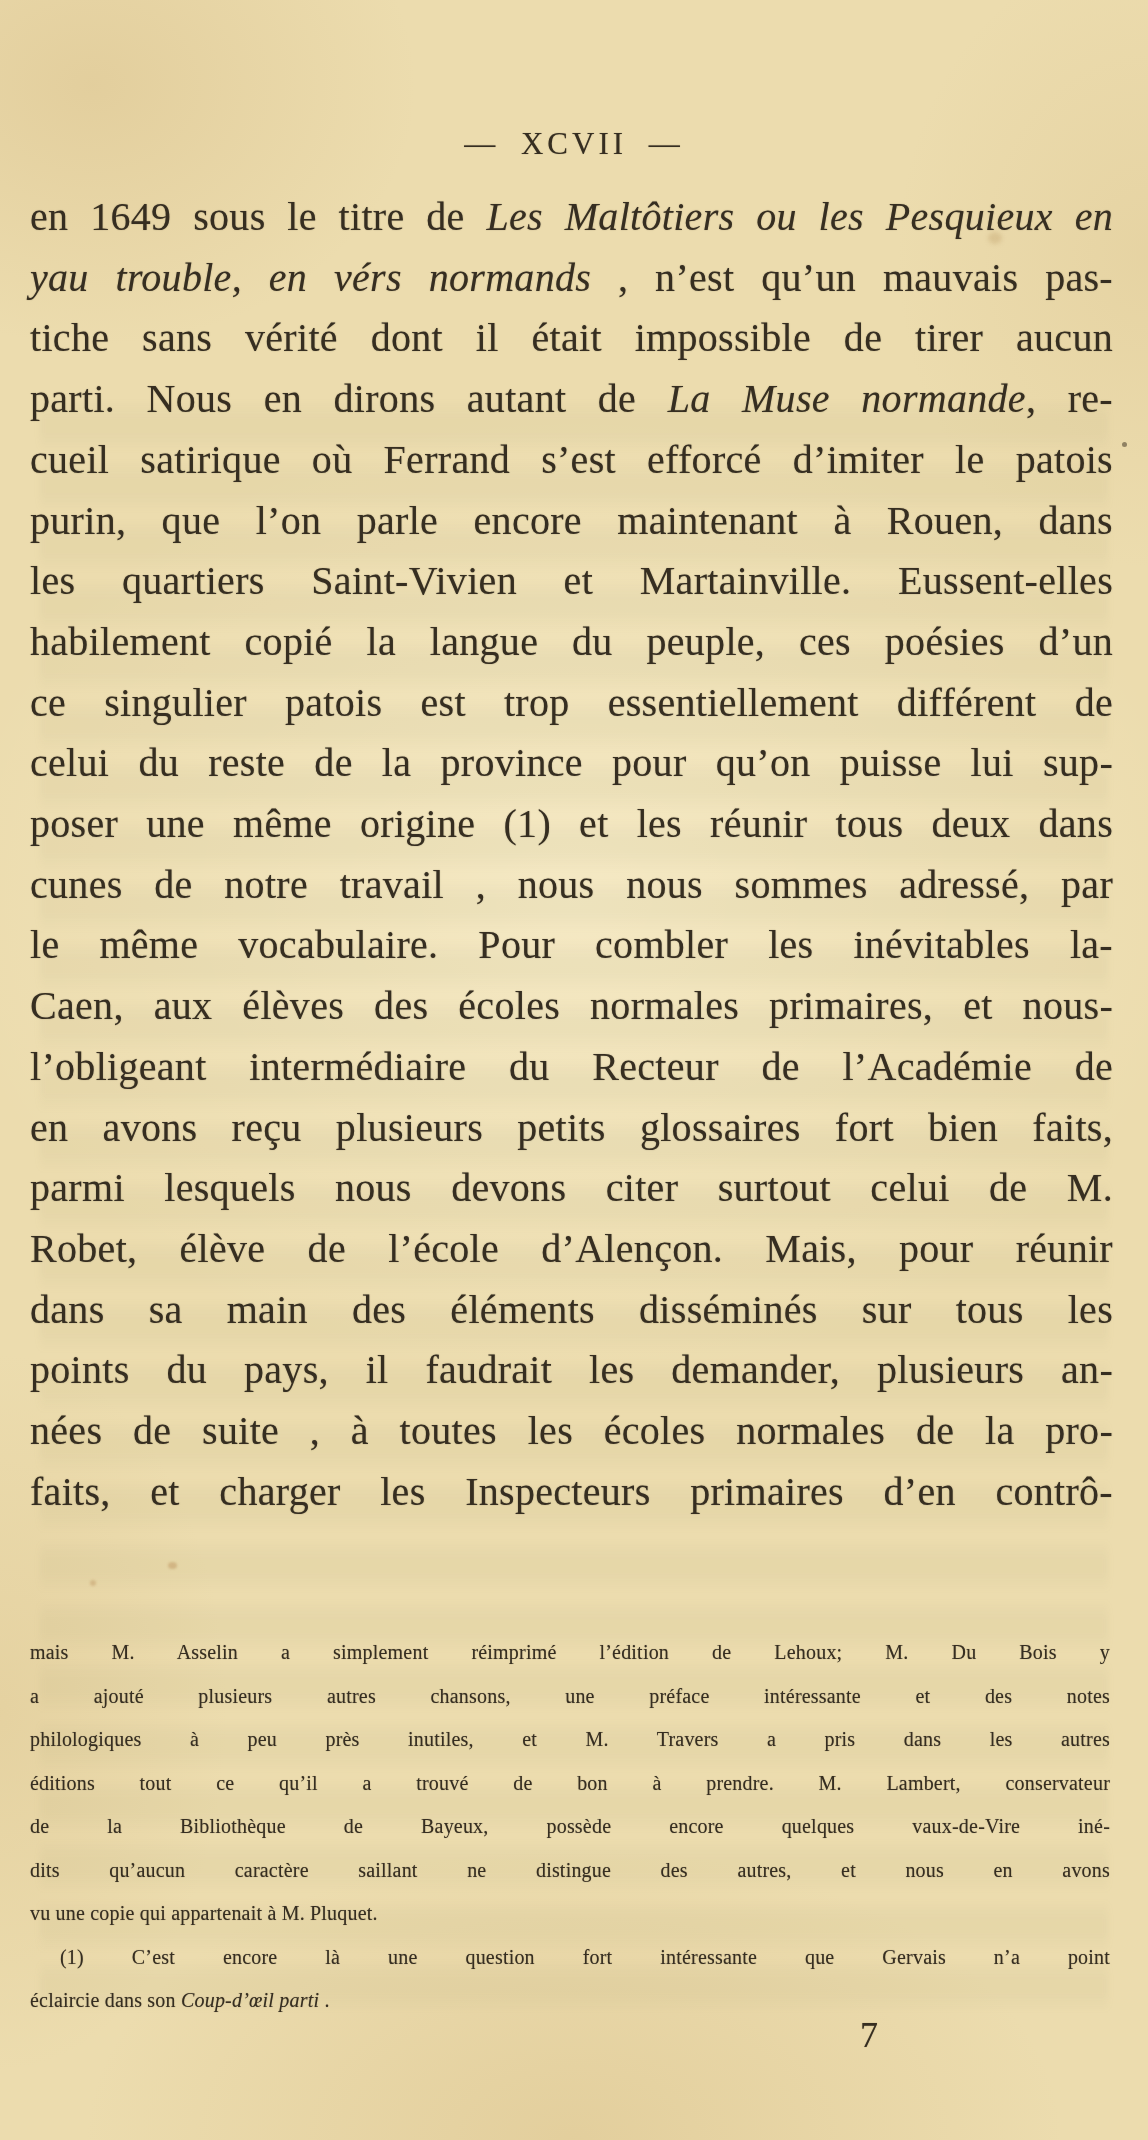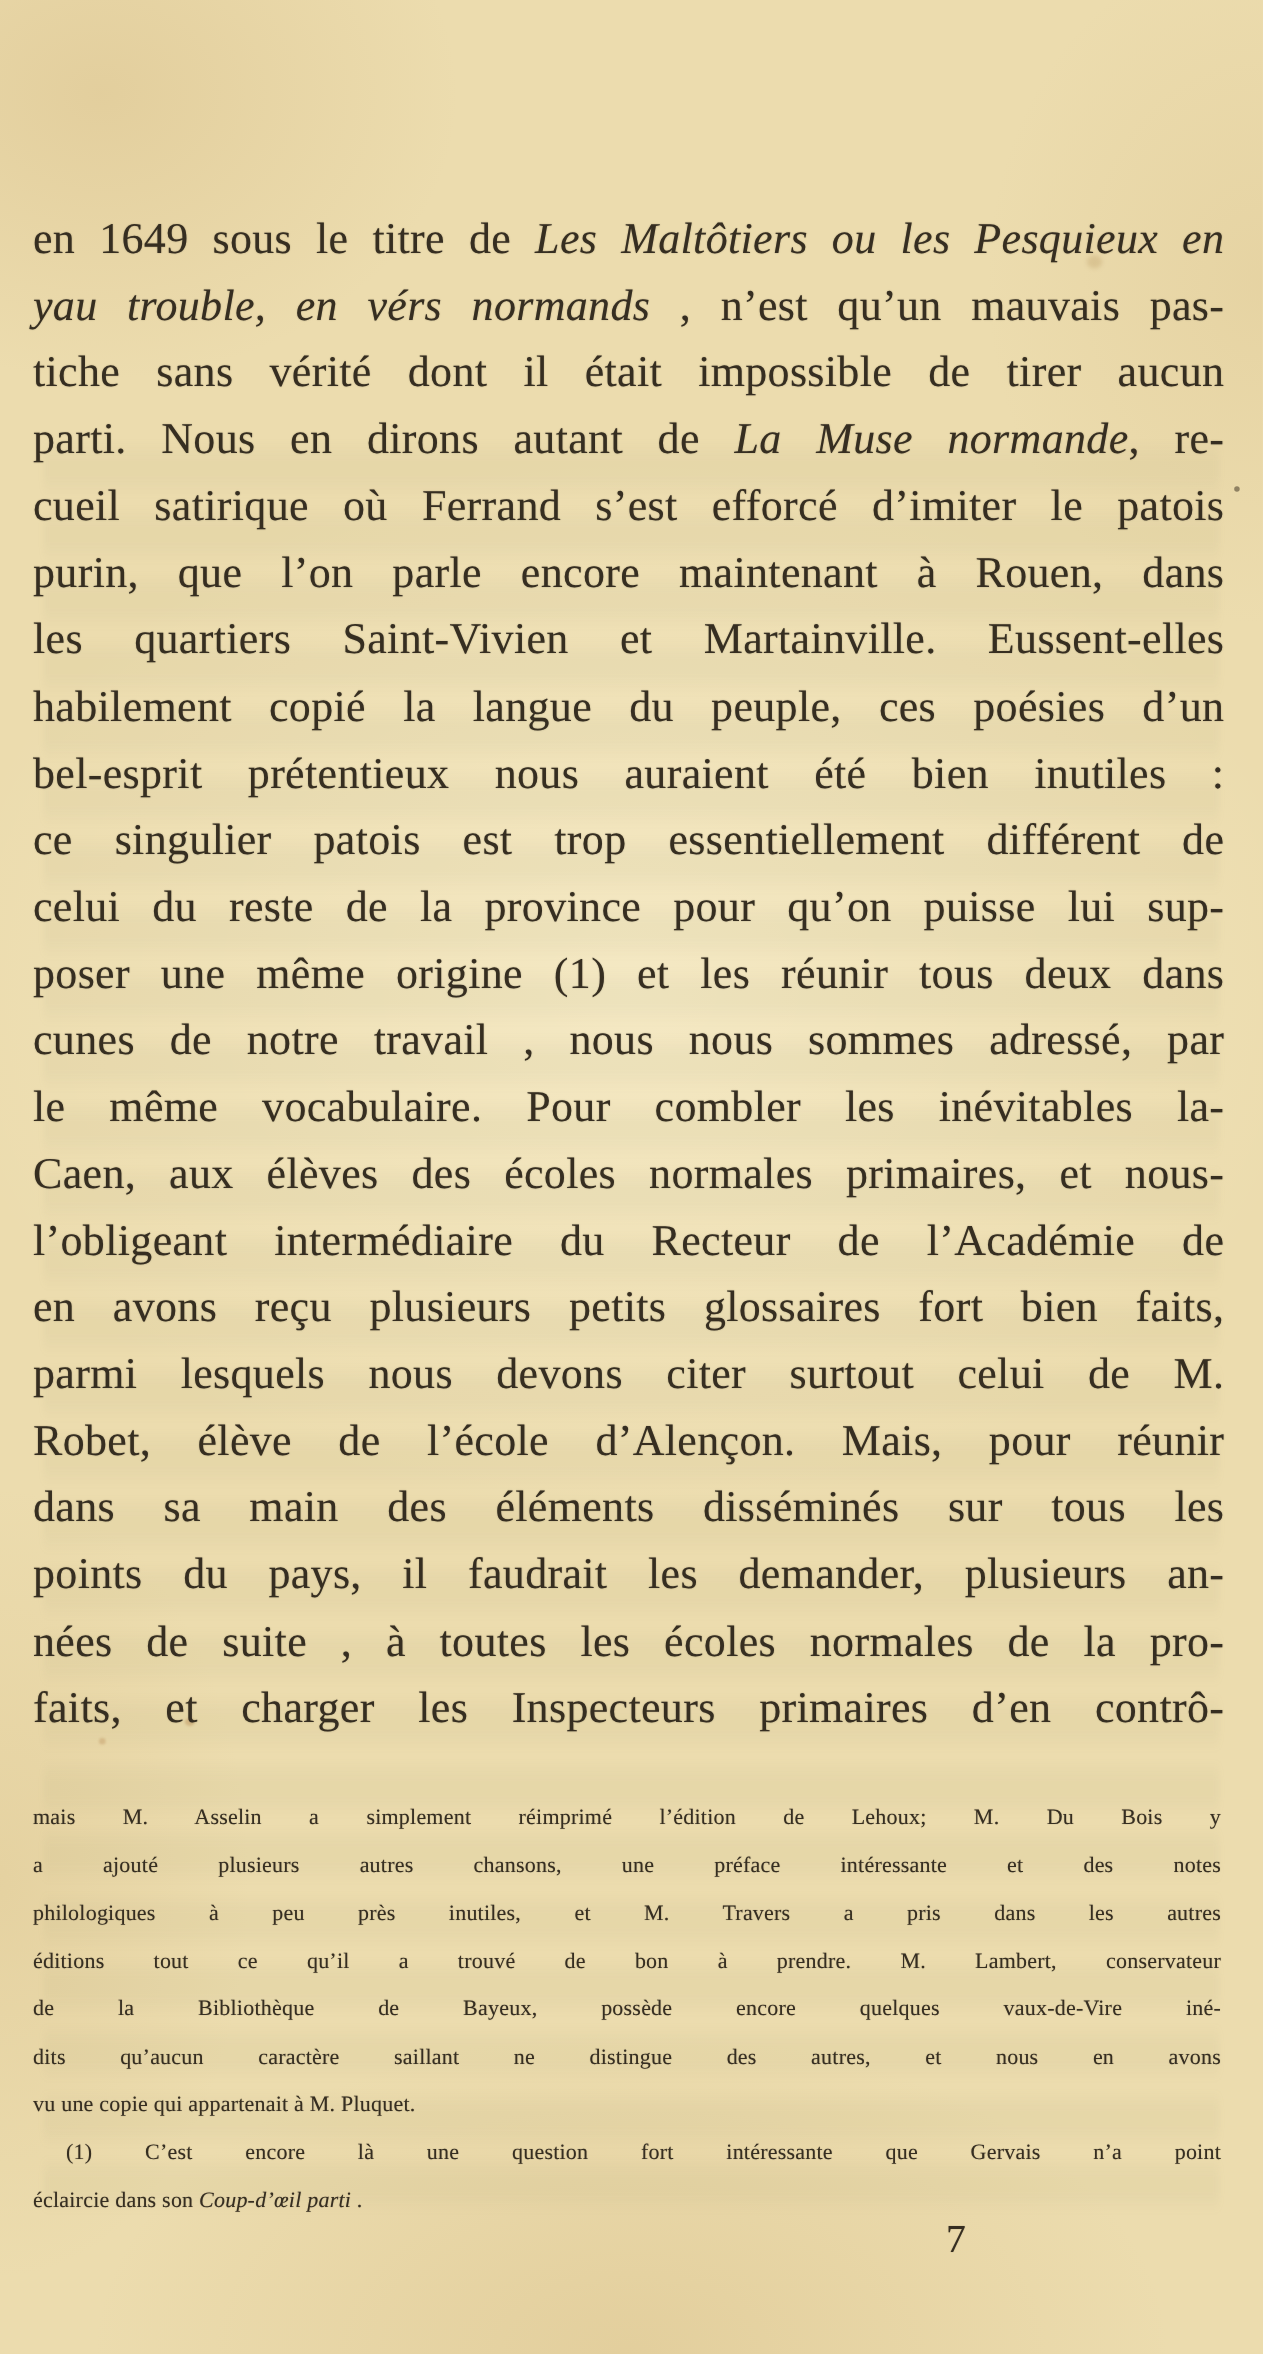--- a/index.html
+++ b/index.html
@@ -63,31 +63,31 @@
 </head>
 <body>
 
 <div class="page">
   <div class="bleed"></div>
   <div class="speck s1"></div>
   <div class="speck s2"></div>
   <div class="speck s3"></div>
   <div class="speck s4"></div>
 
+  <div class="header">— XCVII —</div>
 
   <div class="body-text" id="body-text">
       <div class="line just"><span>en 1649 sous le titre de </span><span class="it">Les Maltôtiers ou les Pesquieux en</span></div>
       <div class="line just"><span class="it">yau trouble, en vérs normands</span><span> , n’est qu’un mauvais pas-</span></div>
       <div class="line just"><span>tiche sans vérité dont il était impossible de tirer aucun</span></div>
       <div class="line just"><span>parti. Nous en dirons autant de </span><span class="it">La Muse normande</span><span>, re-</span></div>
       <div class="line just"><span>cueil satirique où Ferrand s’est efforcé d’imiter le patois</span></div>
       <div class="line just"><span>purin, que l’on parle encore maintenant à Rouen, dans</span></div>
       <div class="line just"><span>les quartiers Saint-Vivien et Martainville. Eussent-elles</span></div>
       <div class="line just"><span>habilement copié la langue du peuple, ces poésies d’un</span></div>
-      <div class="line just"><span>bel-esprit prétentieux nous auraient été bien inutiles :</span></div>
       <div class="line just"><span>ce singulier patois est trop essentiellement différent de</span></div>
       <div class="line just"><span>celui du reste de la province pour qu’on puisse lui sup-</span></div>
       <div class="line just"><span>poser une même origine (1) et les réunir tous deux dans</span></div>
       <div class="line just"><span>cunes de notre travail , nous nous sommes adressé, par</span></div>
       <div class="line just"><span>le même vocabulaire. Pour combler les inévitables la-</span></div>
       <div class="line just"><span>Caen, aux élèves des écoles normales primaires, et nous-</span></div>
       <div class="line just"><span>l’obligeant intermédiaire du Recteur de l’Académie de</span></div>
       <div class="line just"><span>en avons reçu plusieurs petits glossaires fort bien faits,</span></div>
       <div class="line just"><span>parmi lesquels nous devons citer surtout celui de M.</span></div>
       <div class="line just"><span>Robet, élève de l’école d’Alençon. Mais, pour réunir</span></div>

